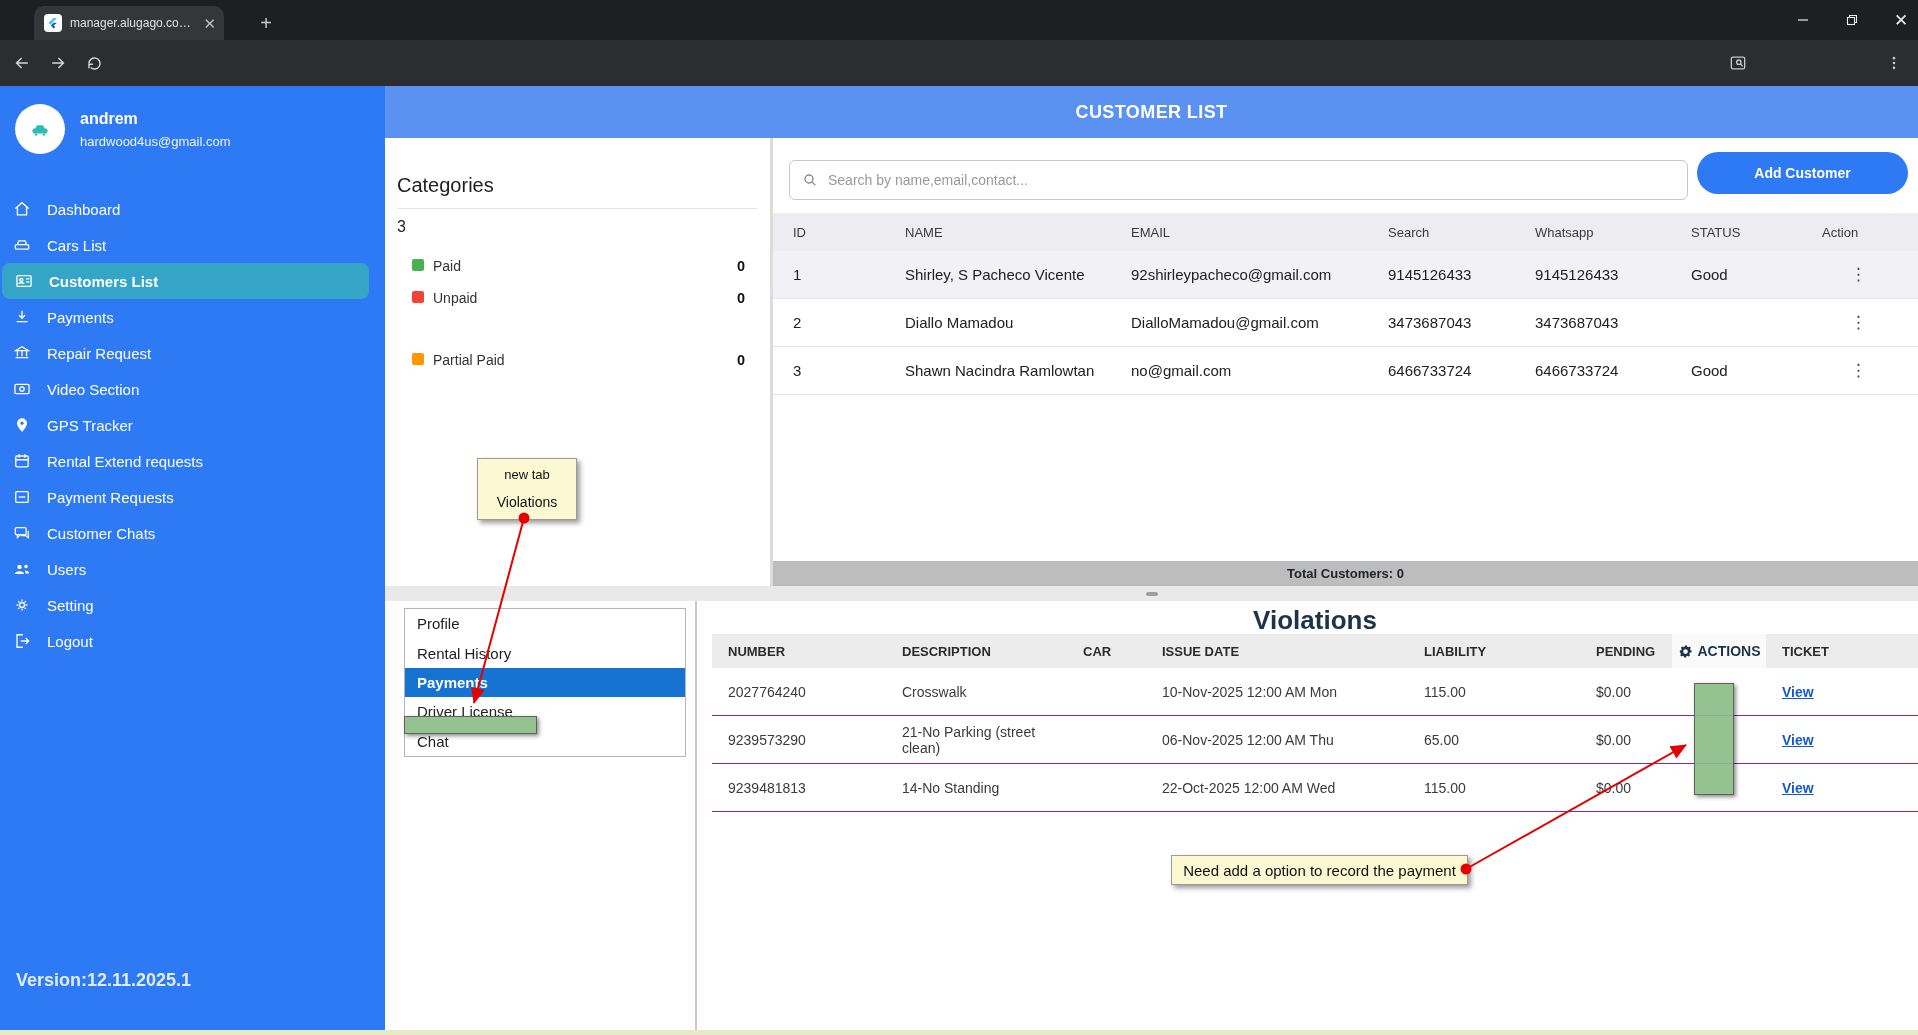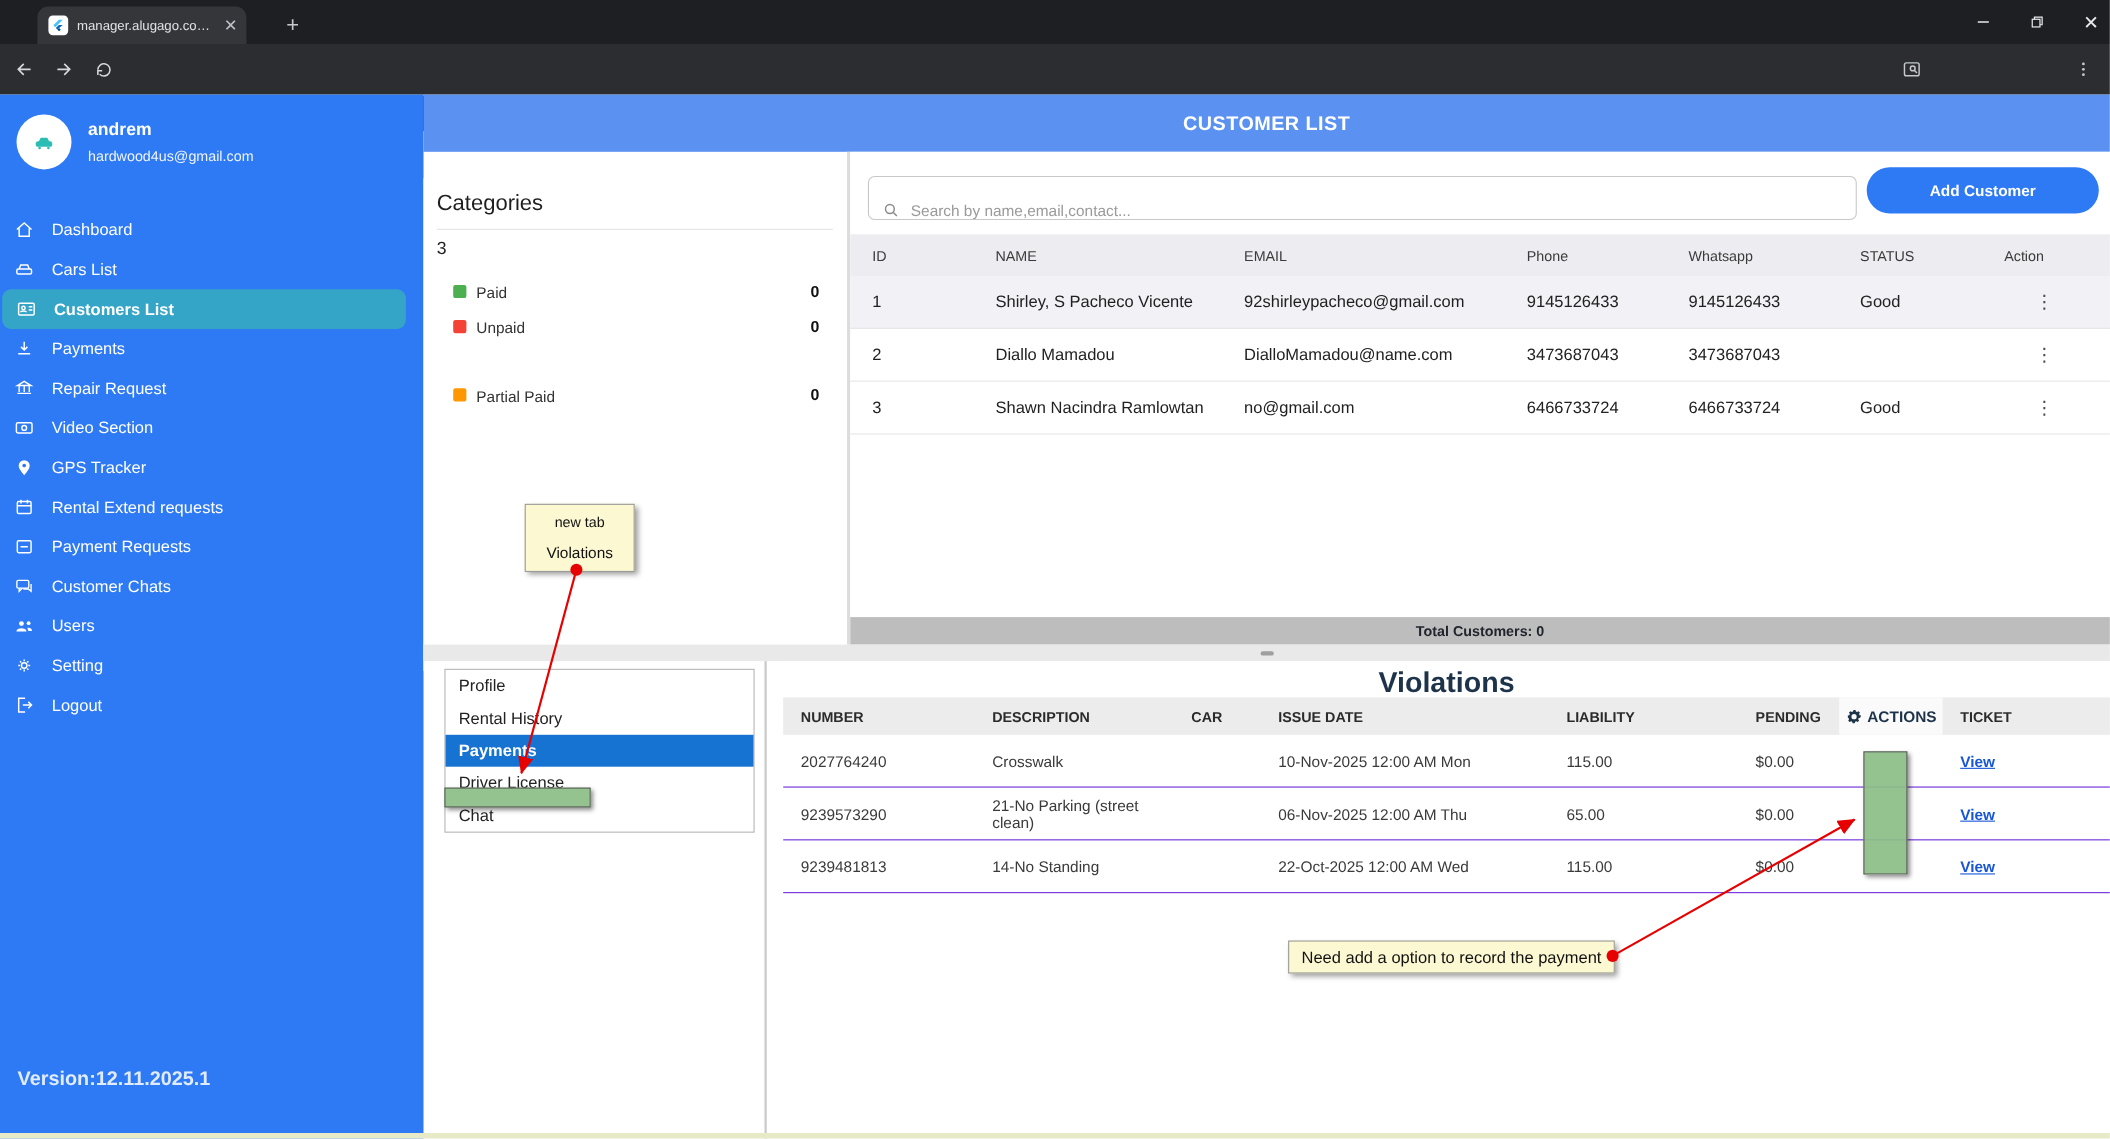--- a/index.html
+++ b/index.html
@@ -45,21 +45,21 @@
   #cat-title { position:absolute; left:12px; top:12px; font-size:20px; color:#1f1f1f; }
   #cat-rule { position:absolute; left:12px; top:46px; width:360px; height:1px; background:#e3e3e3; }
   #cat-total { position:absolute; left:12px; top:56px; font-size:16px; color:#222; }
   .cat-row { position:absolute; left:0; width:385px; height:20px; }
   .cat-sq { position:absolute; left:27px; top:3px; width:12px; height:12px; border-radius:2px; }
   .cat-label { position:absolute; left:48px; top:0; font-size:14px; color:#333; line-height:20px; }
   .cat-count { position:absolute; left:336px; top:0; width:24px; text-align:right; font-size:14.5px; font-weight:700; color:#111; line-height:20px; }
 
   
   #customers-panel { position:absolute; left:773px; top:138px; width:1145px; height:448px; background:#fff; }
-  #search-box { position:absolute; left:16px; top:22px; width:899px; height:40px; border:1px solid #c8c8c8; border-radius:6px; display:flex; align-items:flex-end; }
+  #search-box { position:absolute; left:16px; top:22px; width:899px; height:40px; border:1px solid #c8c8c8; border-radius:6px; display:flex; align-items:center; }
   #search-input { border:none; outline:none; flex:1; font-size:14px; color:#333; font-family:"Liberation Sans",sans-serif; background:transparent; }
   #search-input::placeholder { color:#9a9a9a; }
   #add-customer-btn { position:absolute; left:924px; top:14px; width:211px; height:42px; border-radius:21px; background:#2e7af5; border:none; color:#fff; font-size:14px; font-weight:700; font-family:"Liberation Sans",sans-serif; cursor:pointer; }
   .c-grid { display:grid; grid-template-columns:112px 226px 257px 147px 156px 131px 116px; }
   #c-thead { position:absolute; left:0; top:75px; width:1145px; height:38px; background:#ededf1; align-items:center; }
   #c-thead div { padding-left:20px; font-size:13px; color:#3a3a3a; font-weight:500; }
   .c-row { position:absolute; left:0; width:1145px; height:48px; align-items:center; border-bottom:1px solid #e6e6e6; }
   .c-row div { padding-left:20px; font-size:15px; color:#212121; }
   .c-row .dots { font-size:17px; color:#4a4a4a; letter-spacing:0; padding-left:48px; }
   #c-total { position:absolute; left:0; top:423px; width:1145px; height:25px; background:#bdbdbd; display:flex; align-items:center; justify-content:center; font-size:13px; font-weight:600; color:#20242c; }
@@ -343,39 +343,39 @@
         </svg>
     </span>
     <input id="search-input" placeholder="Search by name,email,contact..." style="">
   </div>
   <button id="add-customer-btn">Add Customer</button>
 
   <div id="c-thead" class="c-grid">
     <div>ID</div>
     <div>NAME</div>
     <div>EMAIL</div>
-    <div>Phone</div>
+    <div>Search</div>
     <div>Whatsapp</div>
     <div>STATUS</div>
     <div>Action</div>
   </div>
 
   <div class="c-row c-grid" style="top:113px; background:#f1f1f6">
     <div>1</div>
     <div>Shirley, S Pacheco Vicente</div>
     <div>92shirleypacheco@gmail.com</div>
     <div>9145126433</div>
     <div>9145126433</div>
     <div>Good</div>
     <div class="dots">⋮</div>
   </div>
   <div class="c-row c-grid" style="top:161px">
     <div>2</div>
     <div>Diallo Mamadou</div>
-    <div>DialloMamadou@name.com</div>
+    <div>DialloMamadou@gmail.com</div>
     <div>3473687043</div>
     <div>3473687043</div>
     <div></div>
     <div class="dots">⋮</div>
   </div>
   <div class="c-row c-grid" style="top:209px">
     <div>3</div>
     <div>Shawn Nacindra Ramlowtan</div>
     <div>no@gmail.com</div>
     <div>6466733724</div>

